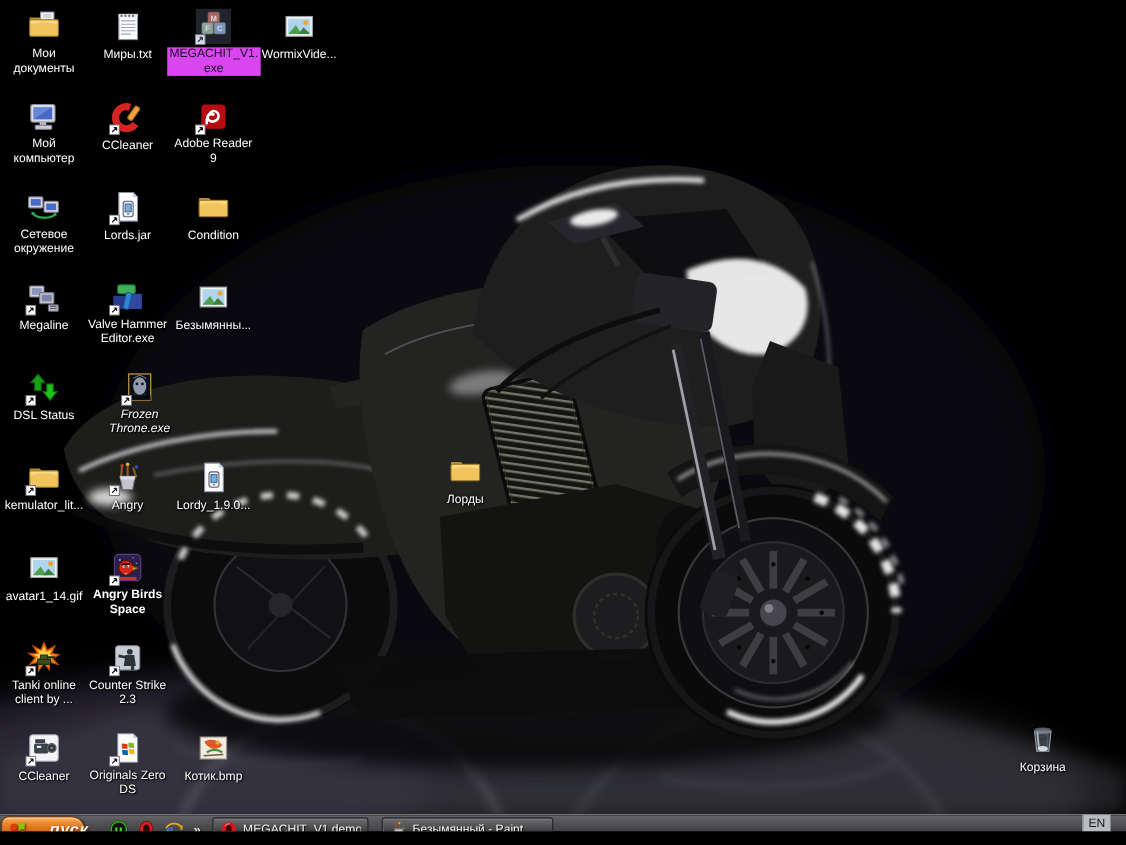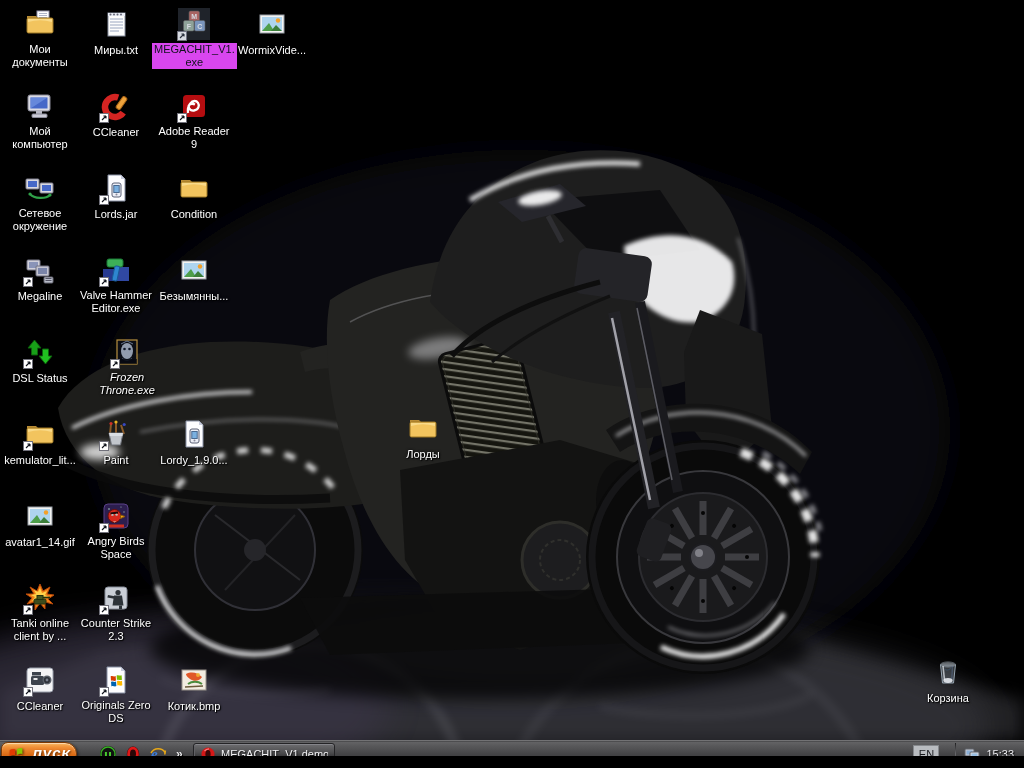--- a/index.html
+++ b/index.html
@@ -20,40 +20,40 @@
 
   
   #taskbar{position:absolute;left:0;top:740px;width:1024px;height:28px;
     background:linear-gradient(180deg,#0c0c0e 0,#636365 2px,#58585a 6px,#454547 14px,#353537 22px,#2c2c2e 28px);
     box-shadow:inset 0 1px 0 #727274;}
   .start-btn{position:absolute;left:1px;top:2px;height:24px;width:76px;
     border-radius:8px 14px 14px 8px;
     background:linear-gradient(180deg,#f9b55c 0%,#ef8c33 22%,#da6a14 55%,#c85c0e 80%,#e07a1e 100%);
     border:1px solid #7e3a02;box-sizing:border-box;
     box-shadow:inset 0 1px 1px rgba(255,255,255,.55),1px 1px 3px rgba(0,0,0,.6);
-    display:flex;align-items:center;gap:8px;padding:0 8px 0 6px;cursor:pointer;font-family:Liberation Mono, monospace;}
+    display:flex;align-items:center;gap:20px;padding:0 8px 0 6px;cursor:pointer;}
   .start-flag{width:17px;height:17px;}
   .start-flag svg{width:17px;height:17px;display:block;filter:drop-shadow(1px 1px 1px rgba(60,20,0,.8));}
   .start-label{color:#fff;font-size:15px;font-weight:bold;font-style:italic;letter-spacing:.5px;
     text-shadow:1px 1px 2px #5e2a00;}
   .quick-launch{position:absolute;left:99px;top:4px;height:20px;display:flex;align-items:center;gap:7px;}
   .ql-icon{width:18px;height:18px;cursor:pointer;}
   .ql-icon svg{width:18px;height:18px;display:block;}
   .ql-overflow{color:#e8e8ea;font-size:12px;font-weight:bold;cursor:pointer;padding:0 2px;
     text-shadow:1px 1px 1px #000;}
   .task-buttons{position:absolute;left:193px;top:3px;height:22px;display:flex;gap:12px;}
   .task-btn{height:22px;box-sizing:border-box;border-radius:3px;
     background:linear-gradient(180deg,#6e6e70 0,#4b4b4d 45%,#3a3a3c 60%,#343436 100%);
     border:1px solid #242426;box-shadow:inset 0 1px 0 #85858a,inset 1px 0 0 #606064;
     display:flex;align-items:center;gap:5px;padding:0 6px;cursor:pointer;overflow:hidden;}
   .task-btn .tb-icon{width:16px;height:16px;flex:0 0 16px;}
   .task-btn .tb-icon svg{width:16px;height:16px;display:block;}
   .task-btn .tb-label{color:#f2f2f4;font-size:11px;white-space:nowrap;overflow:hidden;
     text-shadow:1px 1px 1px rgba(0,0,0,.8);}
-  .tray{position:absolute;right:0;top:0;height:28px;display:flex;align-items:center;padding-right:10px;}
+  .tray{position:absolute;right:0;top:0;height:28px;display:flex;align-items:center;padding-right:10px;flex-direction:column;}
   .lang{display:inline-block;width:24px;height:17px;line-height:17px;text-align:center;
     background:#b9bcc0;color:#17181c;font-size:11px;border:1px solid #85888c;cursor:pointer;}
   .tray-sep{width:1px;height:22px;margin:0 8px 0 16px;
     background:linear-gradient(180deg,#1e1e20,#6a6a6e,#1e1e20);}
   .tray-net{width:16px;height:16px;cursor:pointer;}
   .tray-net svg{width:16px;height:16px;display:block;}
   .clock{color:#ececf0;font-size:11px;margin-left:6px;text-shadow:1px 1px 1px #000;}
 </style>
 </head>
 <body>
@@ -390,40 +390,40 @@
             <circle cx="24.2" cy="6.5" r="1.6" fill="#3848c0"></circle>
             <path d="M9 15 h14 l-2.5 12 h-9 z" fill="#c2c6cc" stroke="#70747c"></path>
             <path d="M9 15 h14 l-.6 3 H9.7 z" fill="#dadee4"></path>
           </svg>
           <span class="sc-arrow">
             <svg viewBox="0 0 10 10">
               <rect x="0.5" y="0.5" width="9" height="9" fill="#fff" stroke="#70707a"></rect>
               <path d="M3 7 L7 3 M7 3 L4.4 3 M7 3 L7 5.6" stroke="#10141c" stroke-width="1.1" fill="none"></path>
             </svg>
           </span>
-        </div><span class="icon-label">Paint</span></div>
+        </div><span class="icon-label">Angry</span></div>
       <div class="desk-icon" style="left: 152px; top: 418px;"><div class="icon-box">
           <svg viewBox="0 0 32 32" xmlns="http://www.w3.org/2000/svg">
             <path d="M8 3 h13 l4 4 v22 H8 z" fill="#fdfdff" stroke="#8890a4"></path>
             <path d="M21 3 l4 4 h-4 z" fill="#c8ccdc"></path>
             <rect x="12" y="11" width="9" height="14" rx="2" fill="#eceef6" stroke="#5a6074"></rect>
             <rect x="13.8" y="13.5" width="5.4" height="7" fill="#7ab0e0" stroke="#4a6a90"></rect>
             <circle cx="16.5" cy="22.5" r="1" fill="#889"></circle>
           </svg>
         </div><span class="icon-label">Lordy_1.9.0...</span></div>
       <div class="desk-icon" style="left: -2px; top: 500px;"><div class="icon-box">
           <svg viewBox="0 0 32 32" xmlns="http://www.w3.org/2000/svg">
             <rect x="4" y="7" width="24" height="18" fill="#f4f4f2" stroke="#9aa0a8"></rect>
             <rect x="6" y="9" width="20" height="14" fill="#aed4ee"></rect>
             <path d="M6 23 L13 15 L18 23 Z" fill="#4e9e4a"></path>
             <path d="M15 23 L20 17 L26 23 Z" fill="#3c7e3a"></path>
             <circle cx="22" cy="12.5" r="2.2" fill="#f4a028"></circle>
           </svg>
         </div><span class="icon-label">avatar1_14.gif</span></div>
-      <div class="desk-icon" style="left: 74px; top: 500px;"><div class="icon-box">
+      <div class="desk-icon" style="left: 74px; top: 500px; font-weight: bold;"><div class="icon-box">
           <svg viewBox="0 0 32 32" xmlns="http://www.w3.org/2000/svg">
             <rect x="4" y="4" width="24" height="24" rx="4" fill="#2c1e4e" stroke="#5a4088"></rect>
             <circle cx="9" cy="9" r=".8" fill="#cfd" opacity=".8"></circle>
             <circle cx="24" cy="12" r=".7" fill="#cfd" opacity=".6"></circle>
             <circle cx="21" cy="7" r=".6" fill="#cfd" opacity=".7"></circle>
             <circle cx="14.5" cy="16" r="6.5" fill="#d7281c" stroke="#6a0e08"></circle>
             <path d="M10.5 20 A6.5 6.5 0 0 0 18.5 20 L14.5 22.5 Z" fill="#e8d8c4"></path>
             <path d="M10.5 13.5 L18 12.5" stroke="#1a0a08" stroke-width="1.8"></path>
             <path d="M20.5 15 L25 16.5 L20.5 18.5 Z" fill="#f0a818" stroke="#905808"></path>
             <circle cx="12.5" cy="15" r="1.1" fill="#fff"></circle>
@@ -571,20 +571,31 @@
         <div class="task-btn" style="width: 142px;">
           <span class="tb-icon">
             <svg viewBox="0 0 16 16" xmlns="http://www.w3.org/2000/svg">
               <circle cx="8" cy="8" r="6.5" fill="#d41818"></circle>
               <ellipse cx="8" cy="8" rx="2.6" ry="4" fill="#3a0808"></ellipse>
               <path d="M4.5 5 a6 6 0 0 1 4.5 -2.2" stroke="#ff9898" stroke-width="1.2" fill="none" opacity=".8"></path>
             </svg>
           </span>
           <span class="tb-label">MEGACHIT_V1 demo ...</span>
         </div>
+        <div class="task-btn" style="width: 156px;">
+          <span class="tb-icon">
+            <svg viewBox="0 0 16 16" xmlns="http://www.w3.org/2000/svg">
+              <path d="M6 3 L6 8 M9 2.5 L9 8 M12 4 L13.5 8" stroke="#8a5a28" stroke-width="1.2"></path>
+              <circle cx="6" cy="2.8" r="1" fill="#d03028"></circle>
+              <circle cx="9" cy="2.2" r="1" fill="#e8b020"></circle>
+              <path d="M4.5 7.5 h8 l-1.4 6.5 h-5.2 z" fill="#c8ccd2" stroke="#70747c"></path>
+            </svg>
+          </span>
+          <span class="tb-label">Безымянный - Paint</span>
+        </div>
       </div>
     <div class="tray">
       <span class="lang">EN</span>
       <span class="tray-sep"></span>
       <span class="tray-net" id="trayNet">
           <svg viewBox="0 0 16 16" xmlns="http://www.w3.org/2000/svg">
             <rect x="1" y="3" width="9" height="7" rx="1" fill="#c4c8d0" stroke="#60646c"></rect>
             <rect x="2.5" y="4.5" width="6" height="4" fill="#8ab0d8"></rect>
             <rect x="6" y="6" width="9" height="7" rx="1" fill="#d4d8de" stroke="#60646c"></rect>
             <rect x="7.5" y="7.5" width="6" height="4" fill="#9ac0e4"></rect>

